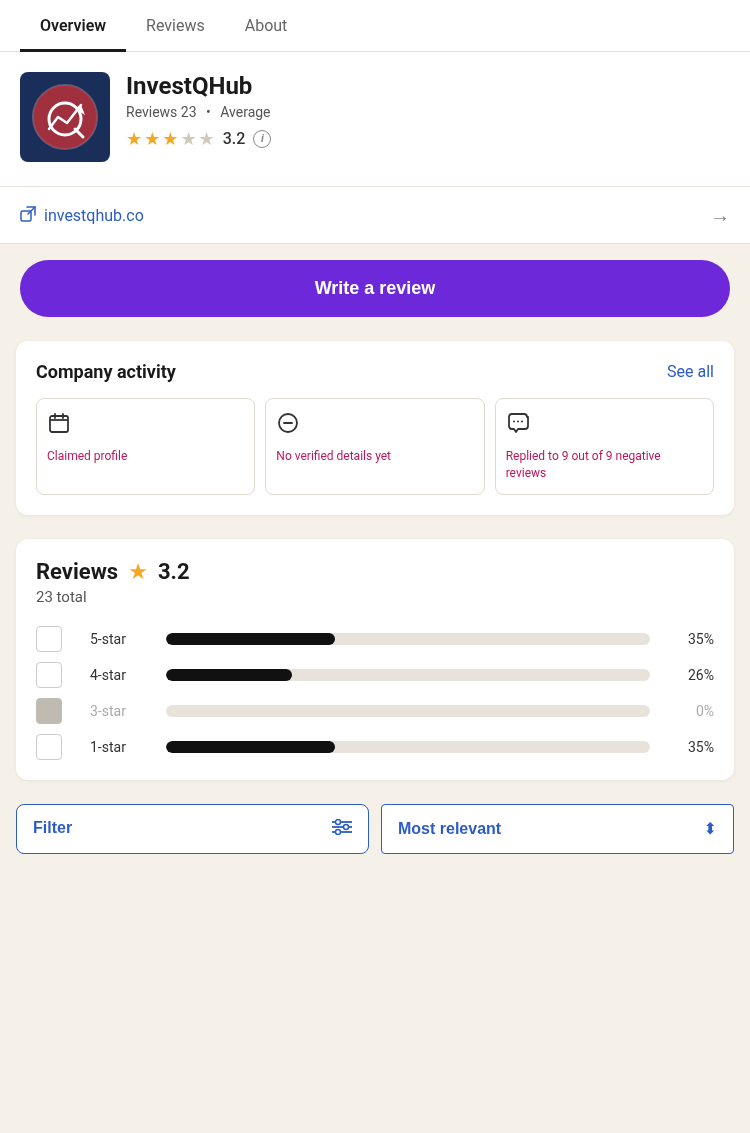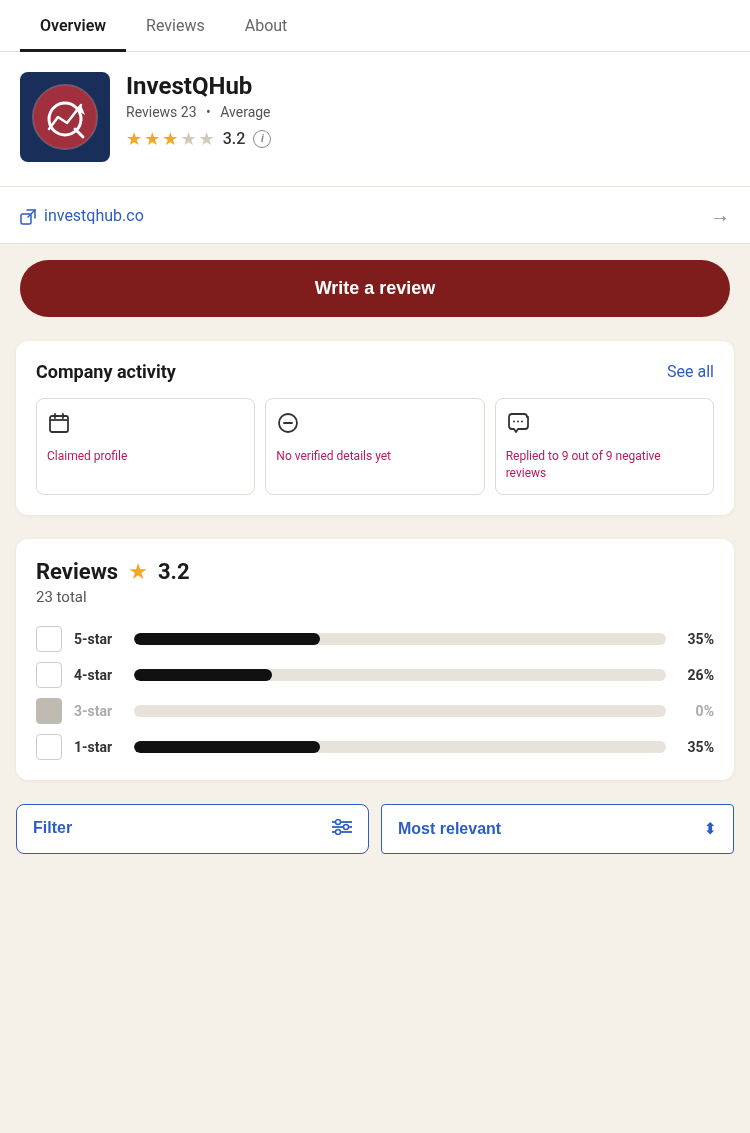--- a/index.html
+++ b/index.html
@@ -110,39 +110,39 @@
     
     .website-row {
       background: #fff;
       padding: 16px 20px;
       display: flex;
       align-items: center;
       justify-content: space-between;
     }
     .website-link {
       display: flex;
-      align-items: flex-end;
+      align-items: flex-start;
       gap: 8px;
       color: #2c5cc5;
       font-size: 16px;
       text-decoration: none;
     }
     .external-icon {
       width: 16px;
       height: 16px;
     }
     .arrow-right {
       color: #888;
       font-size: 20px;
     }
 
     
     .write-review-btn {
       display: block;
-      background: #7f1d1d;
+      background: #6d28d9;
       color: white;
       text-align: center;
       padding: 18px;
       font-size: 18px;
       font-weight: 600;
       border-radius: 50px;
       margin: 16px 20px;
       cursor: pointer;
       border: none;
       width: calc(100% - 40px);
@@ -223,22 +223,21 @@
 
     
     .rating-bars {
       display: flex;
       flex-direction: column;
       gap: 10px;
     }
     .rating-row {
       display: flex;
       align-items: center;
-      gap: 12px;
-      font-weight: bold;
+      gap: 28px;
     }
     .rating-checkbox {
       width: 26px;
       height: 26px;
       border: 1.5px solid #ccc;
       border-radius: 4px;
       flex-shrink: 0;
       background: #fff;
     }
     .rating-checkbox.grey-fill {

